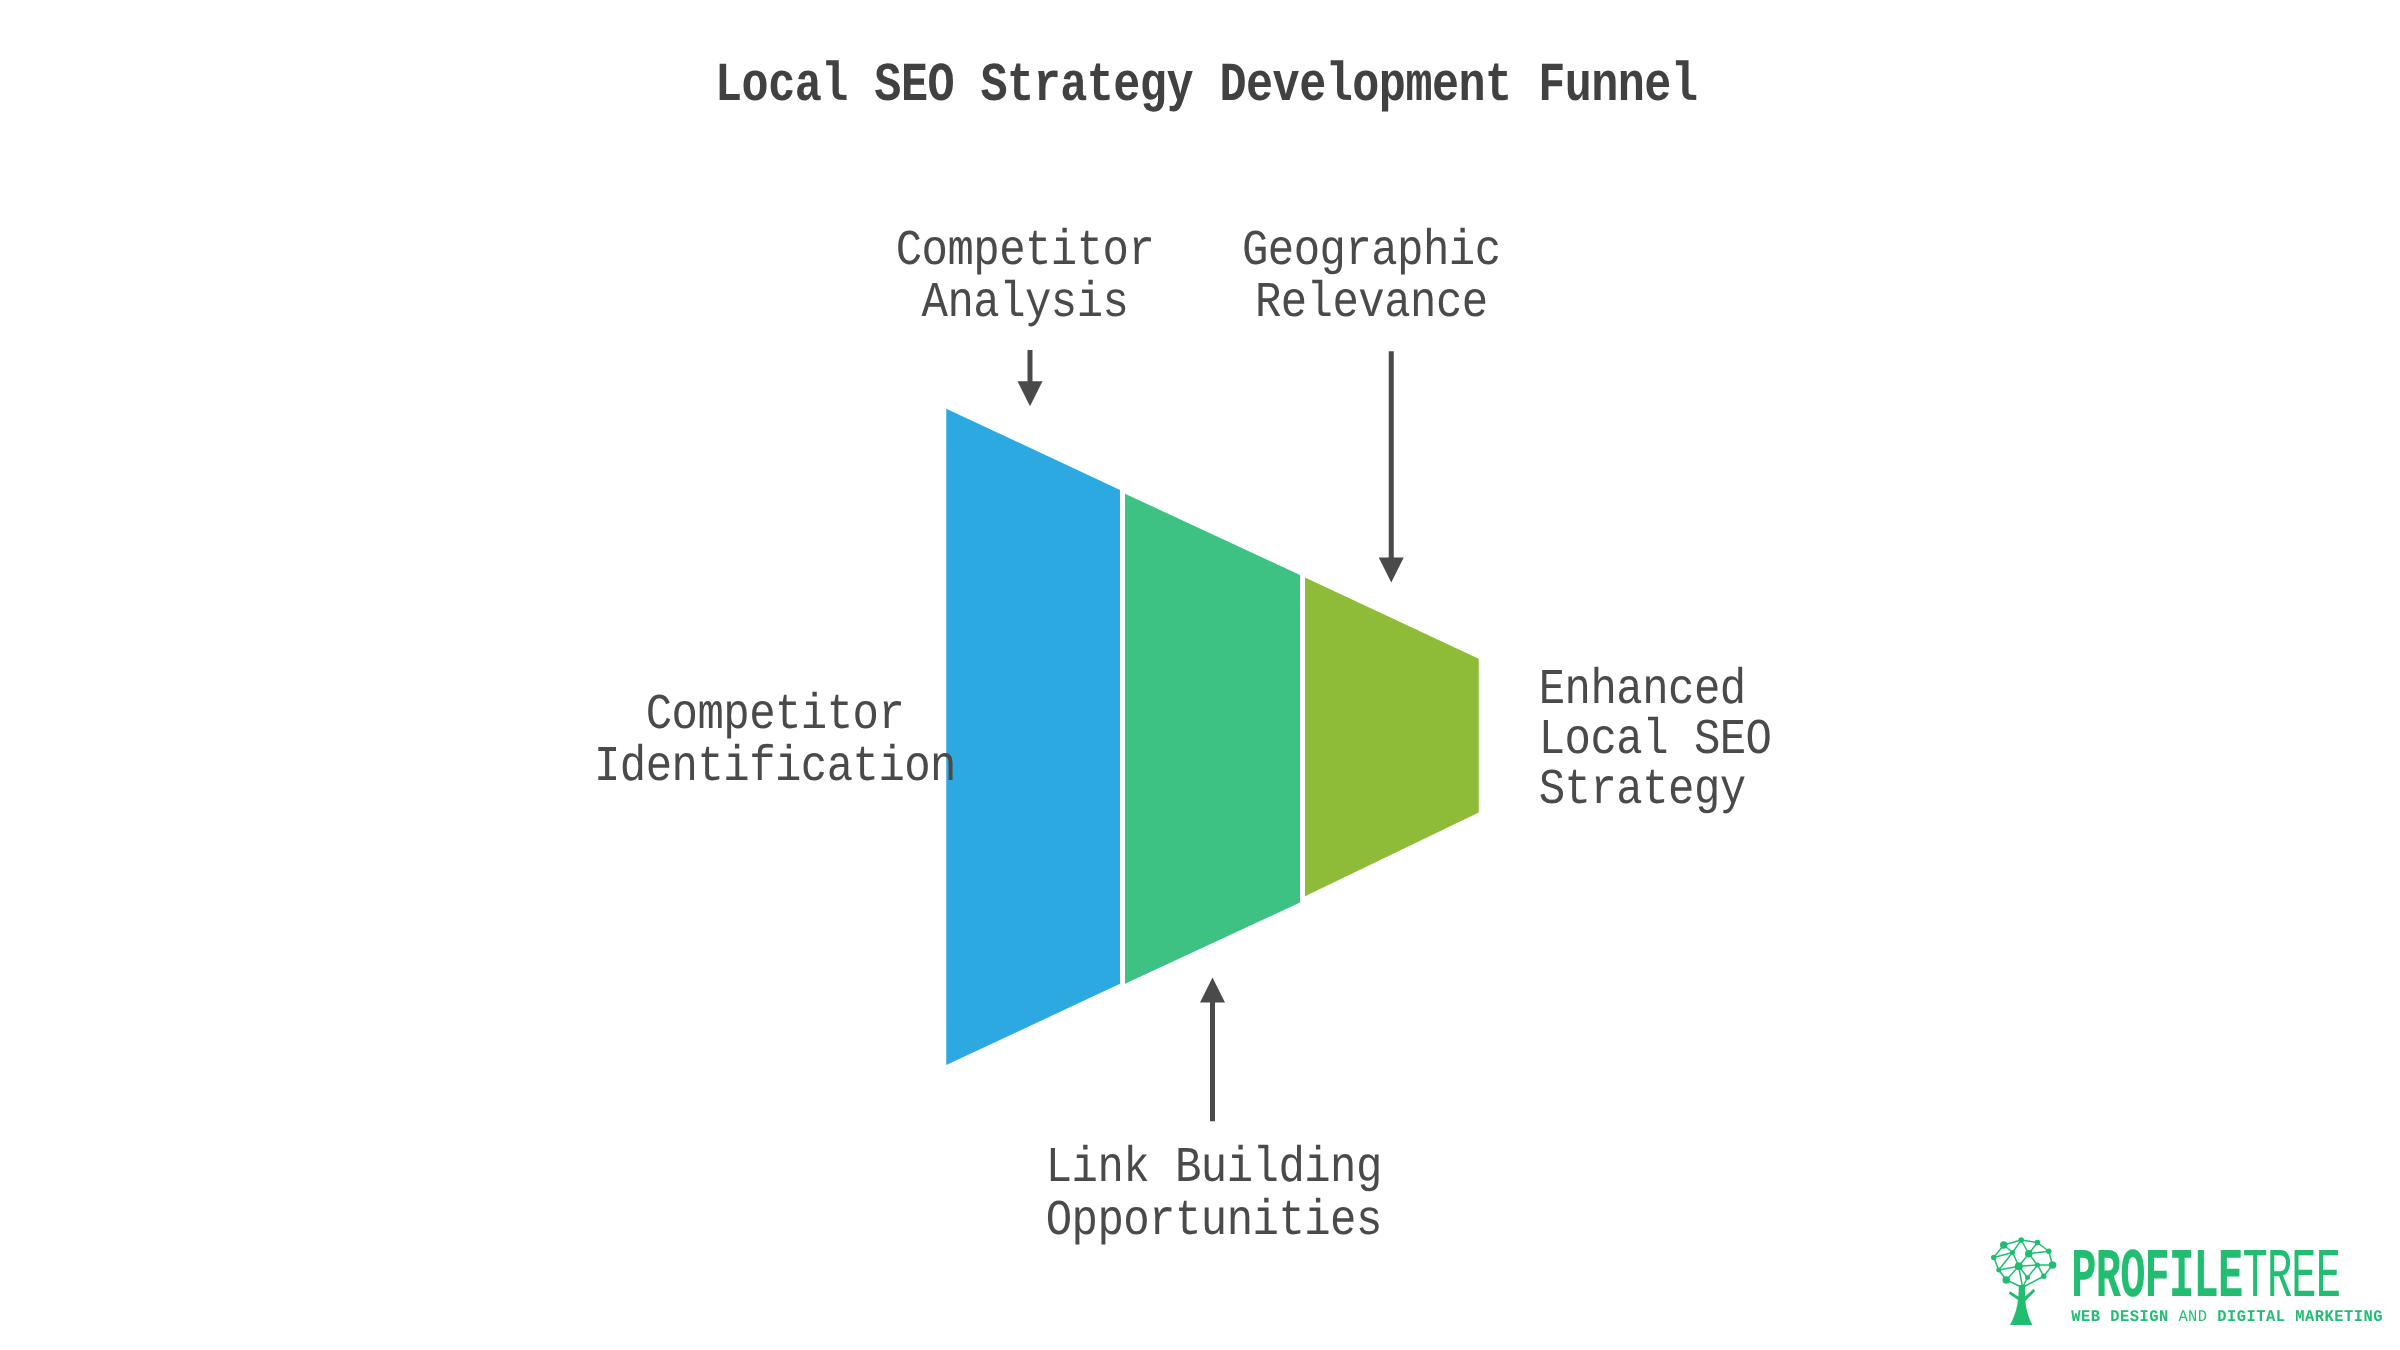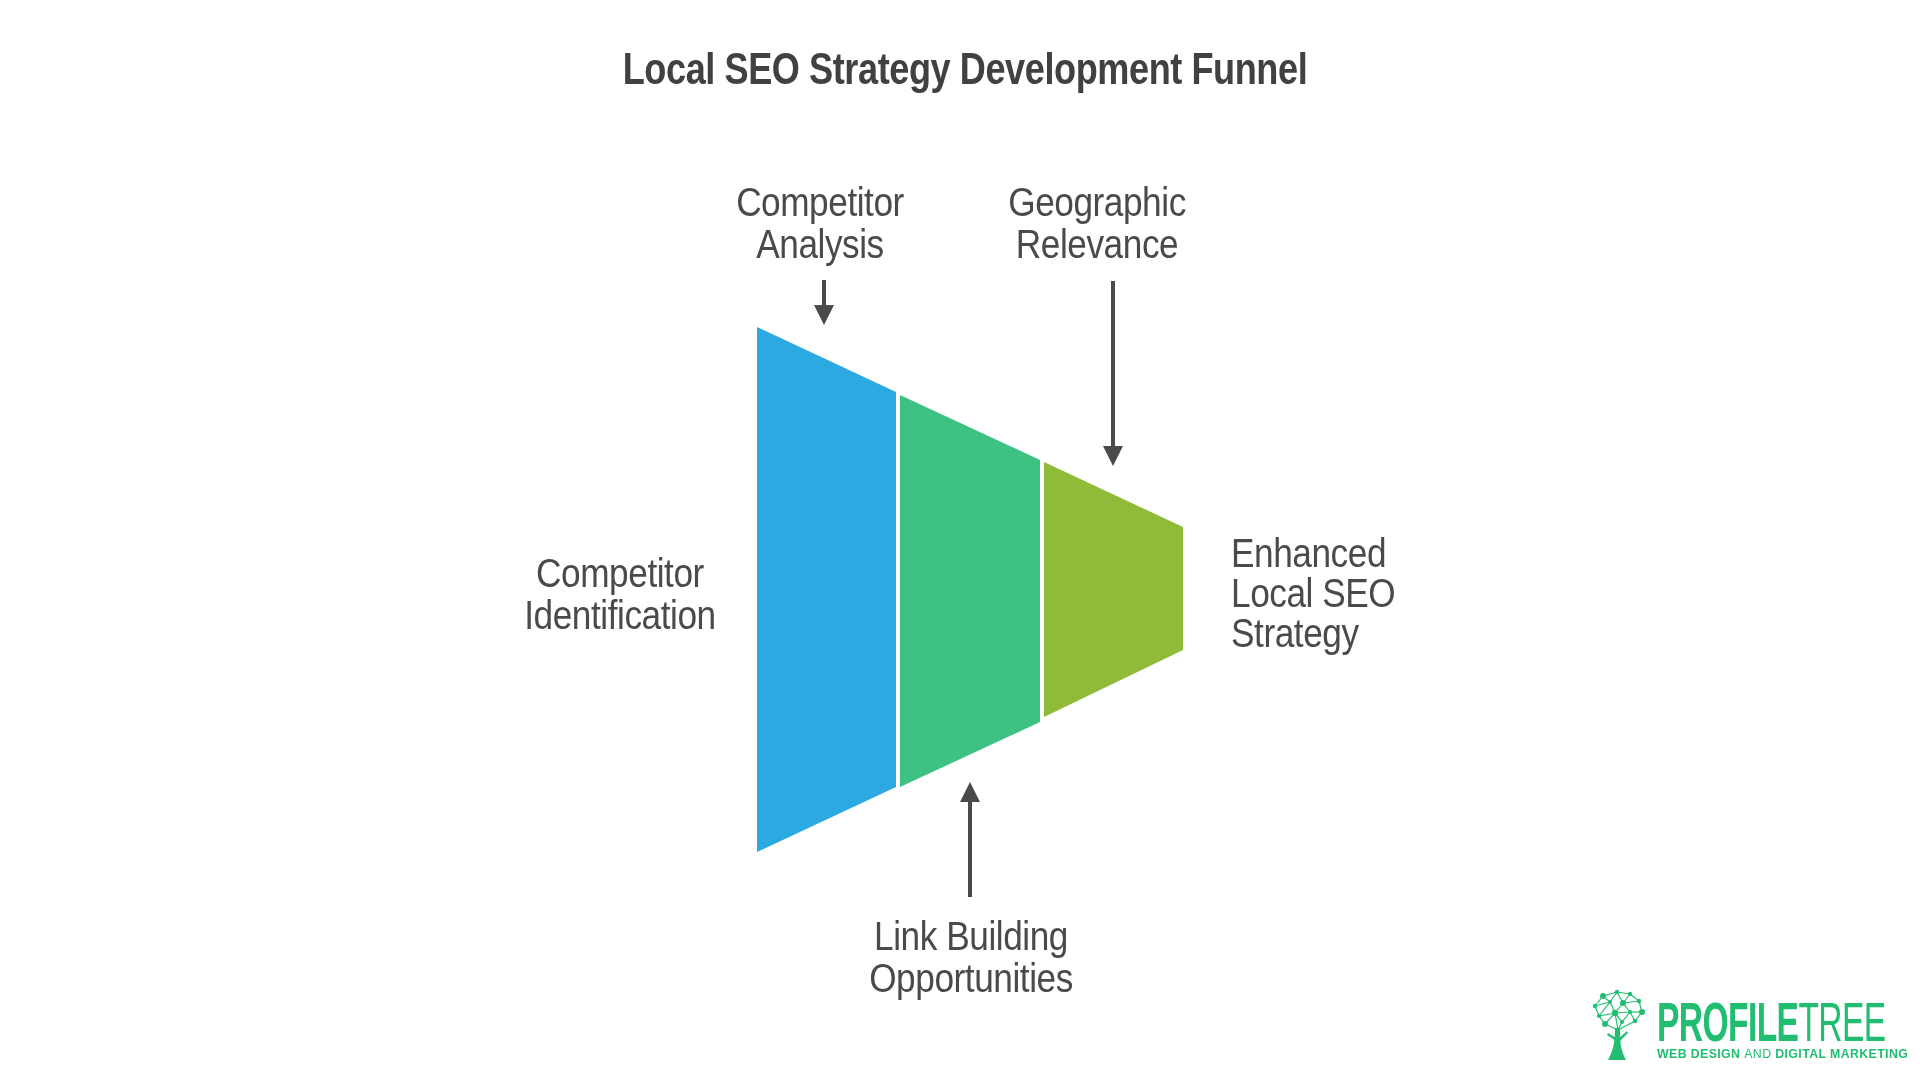--- a/index.html
+++ b/index.html
@@ -1,21 +1,21 @@
 <!DOCTYPE html>
 <html><head>
 <meta charset="utf-8">
 <style>
   html,body{margin:0;padding:0;background:#ffffff;}
   #canvas{
     position:relative;
     width:1920px;height:1080px;
     background:#ffffff;
     overflow:hidden;
-    font-family:Liberation Sans, sans-serif;
+    font-family:Liberation Mono, monospace;
   }
   #funnel-svg{position:absolute;left:0;top:0;}
   .page-title{
     position:absolute;
     left:965px;top:44px;
     transform:translateX(-50%) scaleX(0.82);
     font-size:44px;font-weight:bold;
     letter-spacing:-0.5px;
     color:#414141;
     white-space:nowrap;

